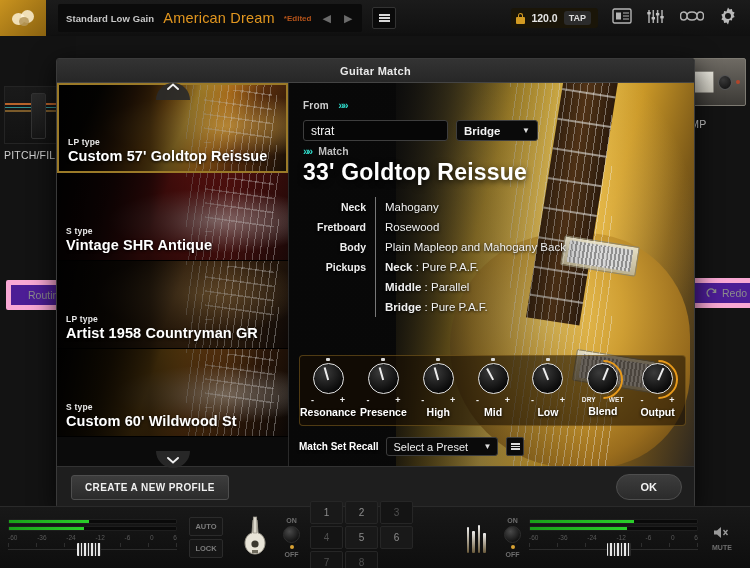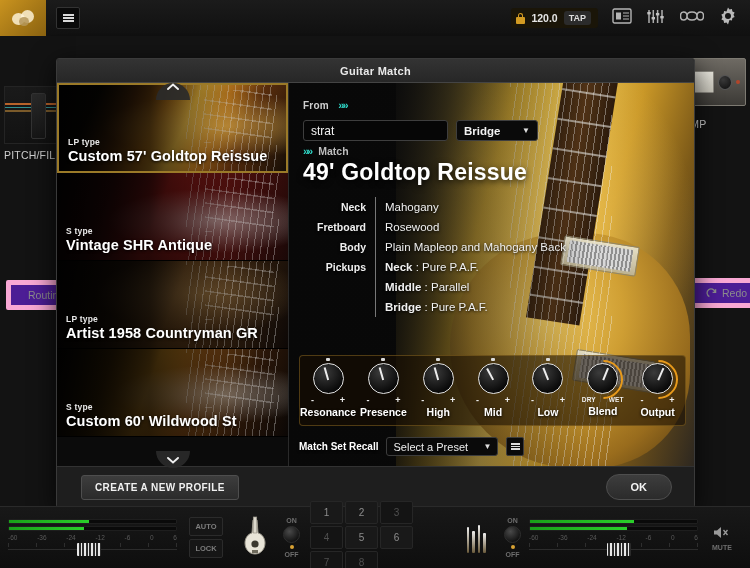--- a/index.html
+++ b/index.html
@@ -174,21 +174,21 @@
   .lbl-recall { font-size:10px; color:#fff; font-weight:bold; text-shadow:0 1px 3px #000; }
   .sel-preset { width:112px; height:19px; background:#0a0a0a; border:1px solid #3c3c3c; border-radius:3px;
                 display:flex; align-items:center; padding:0 6px; color:#ececec; font-size:11px; }
   .mini-list { width:18px; height:19px; background:#0a0a0a; border:1px solid #3c3c3c; border-radius:2px;
                display:flex; align-items:center; justify-content:center; }
   .mini-list .bars { width:9px; }
   .mini-list .bars span { display:block; height:1.4px; background:#dcdcdc; margin:1.3px 0; }
 
   
   .modal-foot { position:absolute; left:0; bottom:0; width:639px; height:41px; background:#1e1e1e;
-                border-top:1px solid #323232; display:flex; align-items:center; padding:0 24px; }
+                border-top:1px solid #323232; display:flex; align-items:center; padding:0 14px; }
   .btn-new { background: linear-gradient(#3d3d3d,#2b2b2b); border:1px solid #4e4e4e; border-radius:3px;
              color:#f0f0f0; font-size:10px; font-weight:bold; letter-spacing:.4px; padding:6px 13px; }
   .btn-ok { margin-left:auto; background: linear-gradient(#3d3d3d,#2b2b2b); border:1px solid #4e4e4e;
             border-radius:13px; color:#f4f4f4; font-size:11px; font-weight:bold; padding:6px 24px; }
 
   
   .botbar { position:absolute; left:0; bottom:0; width:750px; height:62px;
             background: linear-gradient(#181818,#0e0e0e); border-top:1px solid #2a2a2a;
             display:flex; align-items:center; }
   .meterblk { width:185px; padding:0 8px; }
@@ -235,20 +235,27 @@
 
   <div class="topbar">
     <div class="logo-tile">
       <div class="logo-glyph">
           <i></i>
           <i></i>
           <i></i>
         </div>
     </div>
 
+    <div class="preset-strip">
+      <span class="preset-cat">Standard Low Gain</span>
+      <span class="preset-name">American Dream</span>
+      <span class="preset-edited">*Edited</span>
+      <span class="nav-arrow">◀</span>
+      <span class="nav-arrow">▶</span>
+    </div>
 
     <div class="list-btn">
       <div class="bars">
           <span></span>
           <span></span>
           <span></span>
         </div>
     </div>
 
     <div class="topbar-right">
@@ -429,21 +436,21 @@
                 <span class="caret">▼</span>
               </div>
             </div>
           </div>
 
           <div class="match-row">
             <span class="chev3" style="margin-left:0">»»</span>
             <span class="lbl-match">Match</span>
           </div>
 
-          <div class="gtitle">49' Goldtop Reissue</div>
+          <div class="gtitle">33' Goldtop Reissue</div>
 
           <div class="specs">
             <div class="srow">
               <div class="skey">Neck</div>
               <div class="sval-wrap">
                   <div class="sval">Mahogany</div>
                 </div>
             </div>
             <div class="srow">
               <div class="skey">Fretboard</div>

